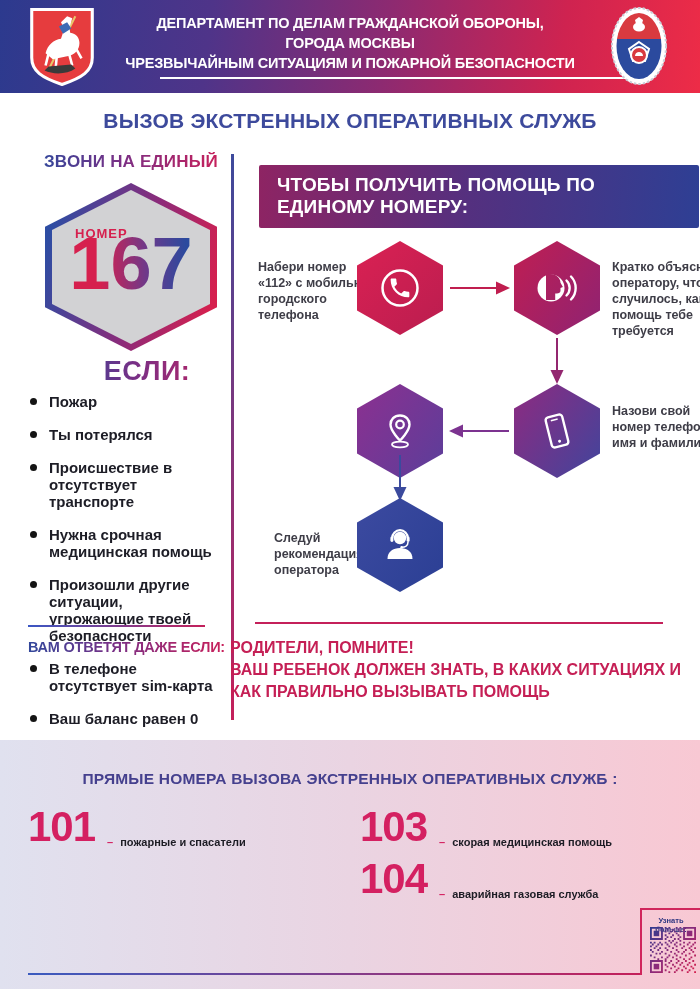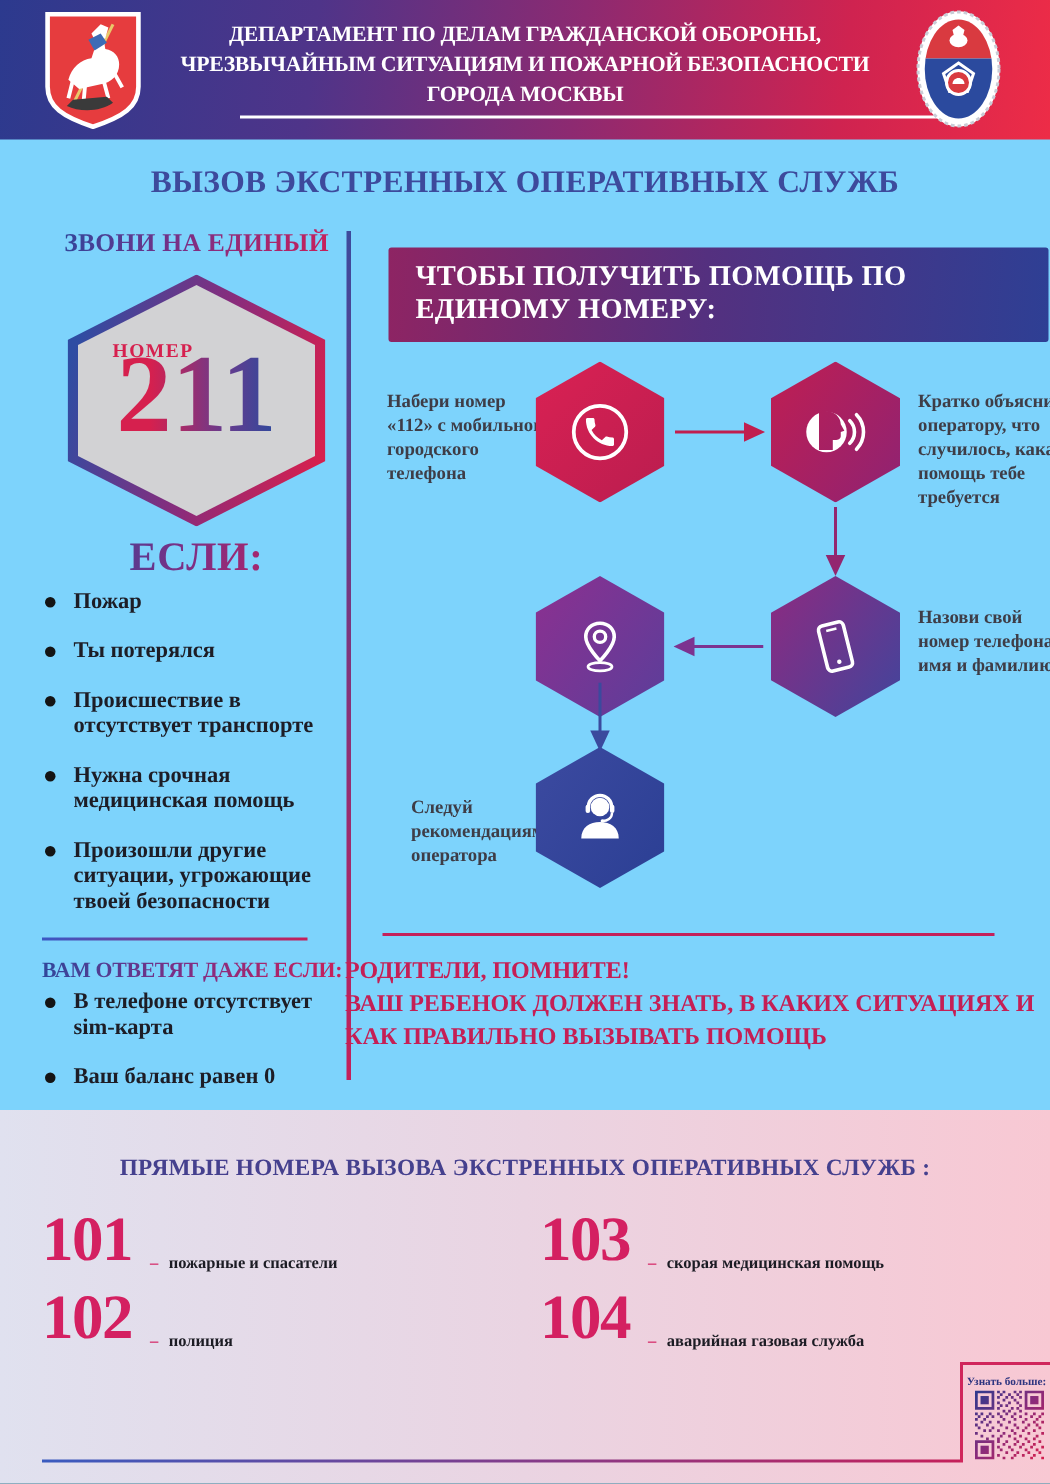--- a/index.html
+++ b/index.html
@@ -1,17 +1,17 @@
 <!DOCTYPE html>
 <html><head>
 <meta charset="utf-8">
 <style>
   html,body{margin:0;padding:0;background:#888;}
-  .page{position:relative;width:700px;height:989px;background:#7dd3fc;overflow:hidden;
-        font-family:Liberation Serif, serif;}
+  .page{position:relative;width:700px;height:989px;background:#ffffff;overflow:hidden;
+        font-family:Liberation Sans, sans-serif;}
   .abs{position:absolute;}
 
   
   .header{left:0;top:0;width:700px;height:93px;
     background:linear-gradient(97deg,#2c3a8e 0%,#4f3489 30%,#8d2a71 55%,#cf2350 80%,#ed2c47 100%);}
   .header-title{left:120px;top:13px;width:460px;text-align:center;color:#fff;
     font-weight:bold;font-size:14.5px;line-height:20px;letter-spacing:-0.2px;}
   .header-title div{white-space:nowrap;}
   .header-underline{left:160px;top:77px;width:480px;height:2px;background:#ffffff;}
 
@@ -26,21 +26,21 @@
   
   .call-heading{left:40px;top:152px;width:182px;text-align:center;font-size:17px;font-weight:bold;letter-spacing:0.2px;}
   .badge{left:45px;top:183px;width:172px;height:168px;}
   .hexclip{clip-path:polygon(50% 0%,100% 26%,100% 74%,50% 100%,0% 74%,0% 26%);}
   .badge-outer{position:absolute;inset:0;background:linear-gradient(105deg,#2e4da3 8%,#8c2b7a 55%,#d6204e 92%);}
   .badge-inner{position:absolute;inset:7px;background:#d2d2d4;}
   .badge-label{position:absolute;left:30px;top:43px;font-size:13px;font-weight:bold;color:#d6204e;letter-spacing:1px;}
   .badge-number{position:absolute;left:0;top:38px;width:100%;text-align:center;font-size:74px;font-weight:bold;
     background:linear-gradient(90deg,#d6204e 32%,#6a3a8c 60%,#2b4a9e 82%);
     -webkit-background-clip:text;background-clip:text;color:transparent;}
-  .if-heading{left:40px;top:356px;width:182px;text-align:center;font-size:27px;font-weight:bold;letter-spacing:0.5px;}
+  .if-heading{left:56px;top:356px;width:182px;text-align:center;font-size:27px;font-weight:bold;letter-spacing:0.5px;}
   .blist{left:28px;top:393px;width:192px;}
   .blist2{left:28px;top:660px;width:185px;}
   .li{display:flex;margin-bottom:16px;font-size:15px;line-height:17px;font-weight:bold;color:#1d1d26;}
   .li .dot{width:7px;height:7px;border-radius:50%;background:#141414;margin:5px 12px 0 2px;flex:none;}
   .hr1{left:28px;top:625px;width:177px;height:2px;background:linear-gradient(90deg,#3a57c4,#c4205a);}
   .answer-heading{left:28px;top:639px;font-size:14.5px;font-weight:bold;letter-spacing:-0.2px;}
 
   
   .divider{left:231px;top:154px;width:3px;height:566px;background:linear-gradient(#3d4a9c,#c4205a);}
 
@@ -93,22 +93,22 @@
       <path d="M1.5 1.5h59v47c0 13-10 19.5-29.5 26C11.5 68 1.5 61.5 1.5 48.5z" fill="#e63c3e" stroke="#ffffff" stroke-width="3"></path>
       <line x1="44" y1="8" x2="18" y2="60" stroke="#e9c86a" stroke-width="2"></line>
       <path d="M15 44c2-8 8-13 15-14l3-9 5-3 1 6c6 1 9 5 9 10 0 7-5 12-12 13l-14 3z" fill="#ffffff"></path>
       <path d="M18 44l-3 12M26 46l-1 11M38 45l3 11M45 40l5 9" stroke="#ffffff" stroke-width="2.5" fill="none"></path>
       <path d="M30 14l6-6 5 2-2 7-6 3z" fill="#ffffff"></path>
       <path d="M28 18l8-4 4 6-8 5z" fill="#3d6bb5"></path>
       <path d="M14 61c8 4 22 4 30-2l-4-4-22 2z" fill="#3a3a3a"></path>
     </svg>
     <div class="abs header-title">
       <div>ДЕПАРТАМЕНТ ПО ДЕЛАМ ГРАЖДАНСКОЙ ОБОРОНЫ,</div>
+      <div>ГОРОДА МОСКВЫ</div>
       <div>ЧРЕЗВЫЧАЙНЫМ СИТУАЦИЯМ И ПОЖАРНОЙ БЕЗОПАСНОСТИ</div>
-      <div>ГОРОДА МОСКВЫ</div>
     </div>
     <div class="abs header-underline"></div>
     <svg class="abs" style="left:610px;top:6px;" width="58" height="80" viewBox="0 0 58 80">
       <ellipse cx="29" cy="40" rx="27.5" ry="38.5" fill="#ffffff"></ellipse>
       <ellipse cx="29" cy="40" rx="27" ry="38" fill="none" stroke="#c9ccd6" stroke-width="2" stroke-dasharray="2.5 2"></ellipse>
       <clipPath id="em">
           <ellipse cx="29" cy="40" rx="22.5" ry="33"></ellipse>
         </clipPath>
       <g clip-path="url(#em)">
         <rect x="0" y="0" width="58" height="33" fill="#d93a40"></rect>
@@ -123,21 +123,21 @@
   </div>
 
   <div class="abs page-title">ВЫЗОВ ЭКСТРЕННЫХ ОПЕРАТИВНЫХ СЛУЖБ</div>
 
   <div class="abs call-heading gt">ЗВОНИ НА ЕДИНЫЙ</div>
 
   <div class="abs badge">
     <div class="badge-outer hexclip"></div>
     <div class="badge-inner hexclip"></div>
     <div class="badge-label">НОМЕР</div>
-    <div class="badge-number">211</div>
+    <div class="badge-number">167</div>
   </div>
 
   <div class="abs if-heading gt">ЕСЛИ:</div>
 
   <div class="abs blist">
     <div class="li">
         <span class="dot"></span>
         <span>Пожар</span>
       </div>
     <div class="li">
@@ -274,24 +274,20 @@
     <div>ВАШ РЕБЕНОК ДОЛЖЕН ЗНАТЬ, В КАКИХ СИТУАЦИЯХ И</div>
     <div>КАК ПРАВИЛЬНО ВЫЗЫВАТЬ ПОМОЩЬ</div>
   </div>
 
   <div class="abs band"></div>
   <div class="abs band-heading">ПРЯМЫЕ НОМЕРА ВЫЗОВА ЭКСТРЕННЫХ ОПЕРАТИВНЫХ СЛУЖБ :</div>
 
   <div class="num-item p101">
     <span class="num">101</span>
     <span class="lbl"><span class="dash">–</span><span>пожарные и спасатели</span></span>
-  </div>
-  <div class="num-item p102">
-    <span class="num">102</span>
-    <span class="lbl"><span class="dash">–</span><span>полиция</span></span>
   </div>
   <div class="num-item p103">
     <span class="num">103</span>
     <span class="lbl"><span class="dash">–</span><span>скорая медицинская помощь</span></span>
   </div>
   <div class="num-item p104">
     <span class="num">104</span>
     <span class="lbl"><span class="dash">–</span><span>аварийная газовая служба</span></span>
   </div>
 

